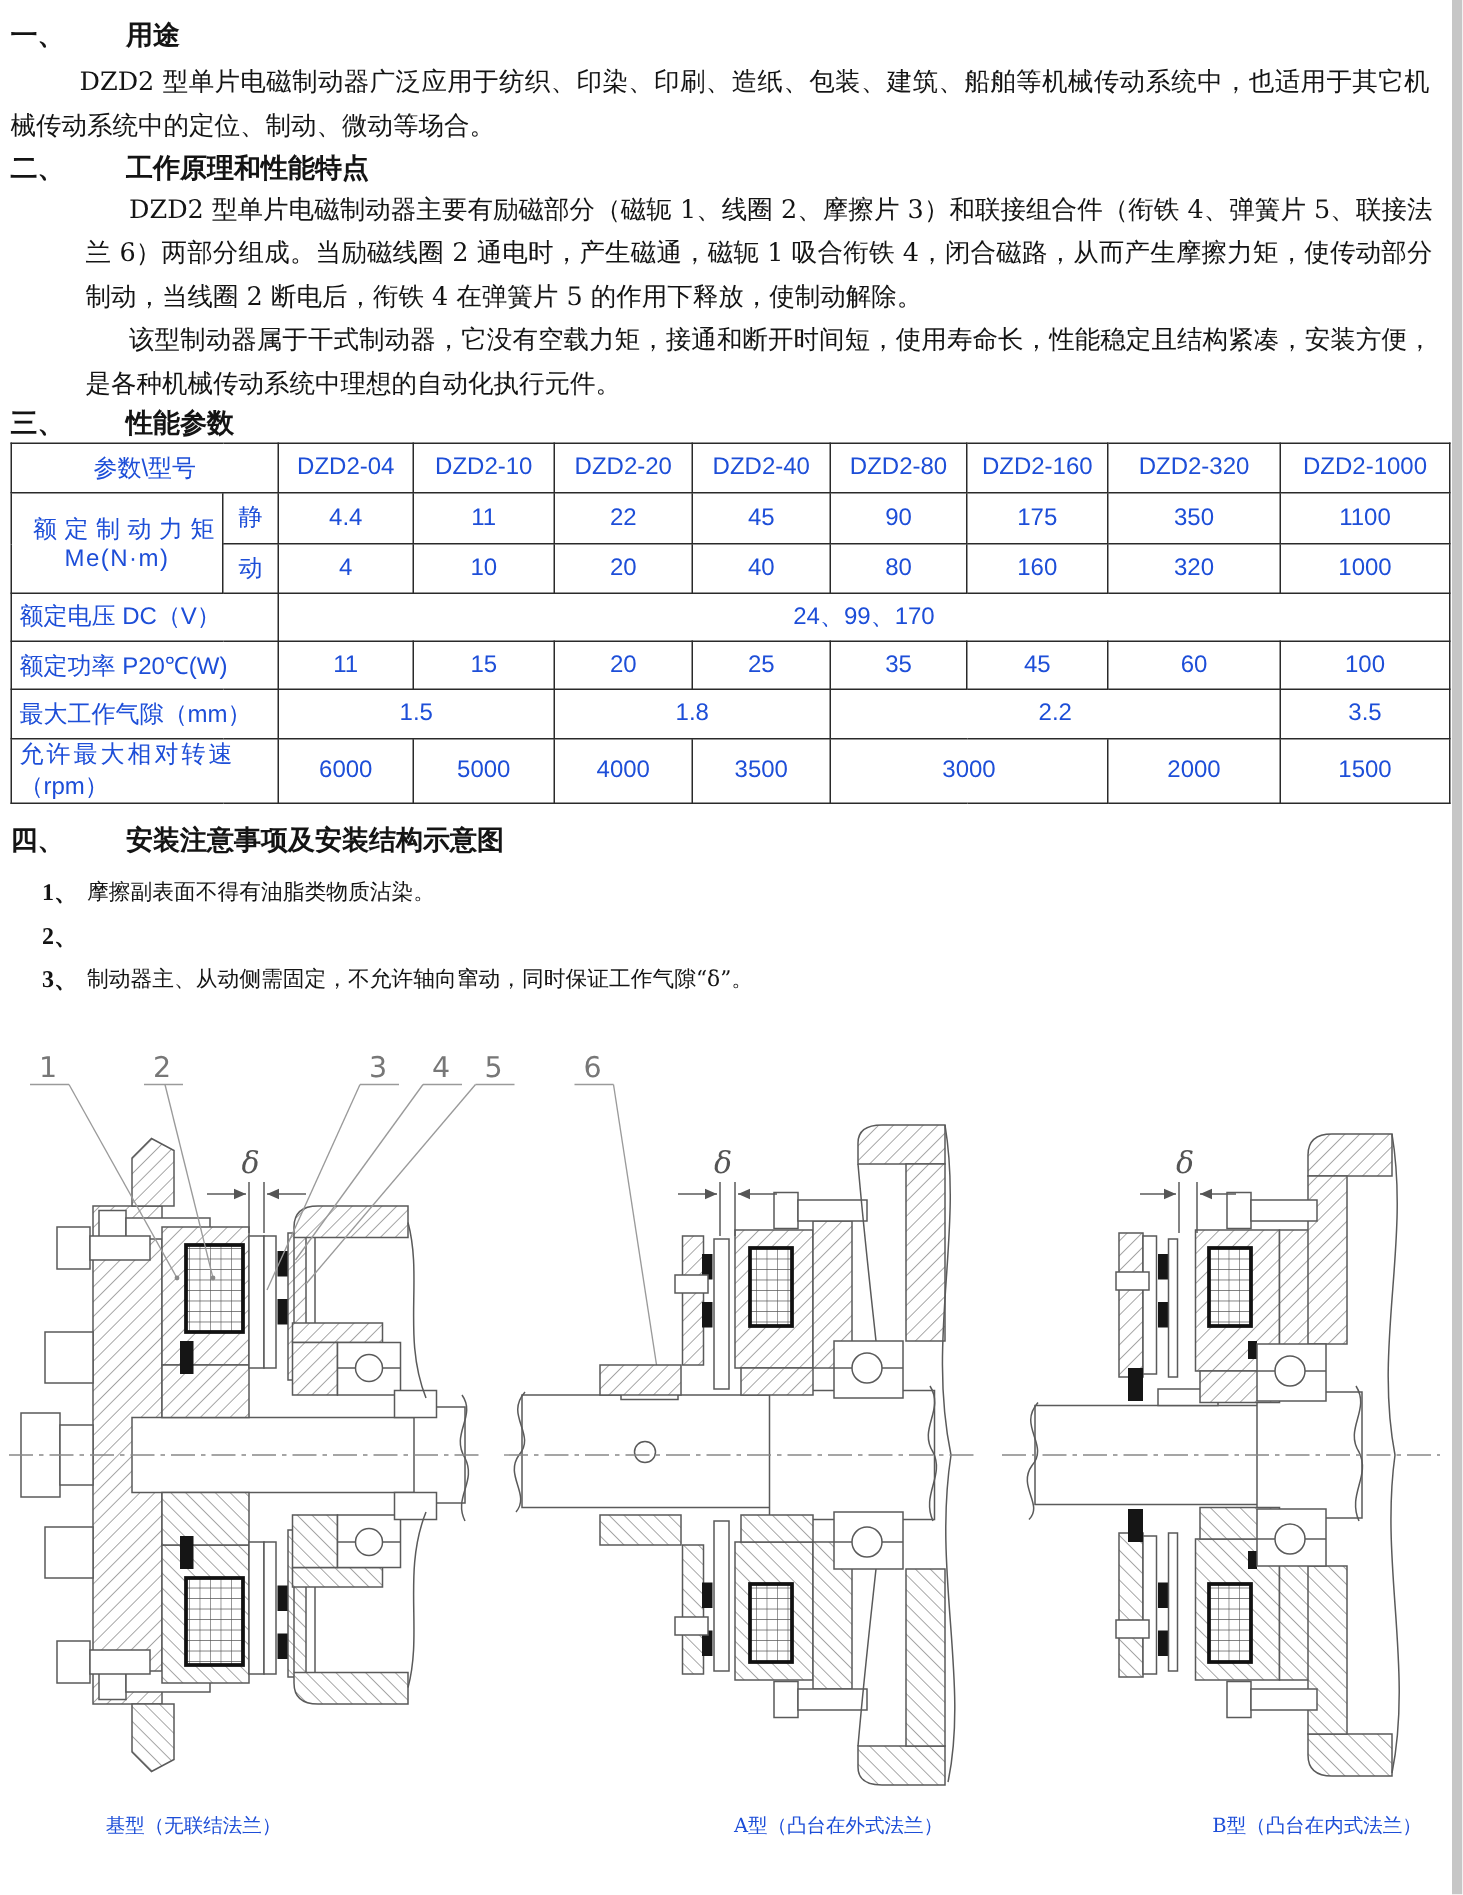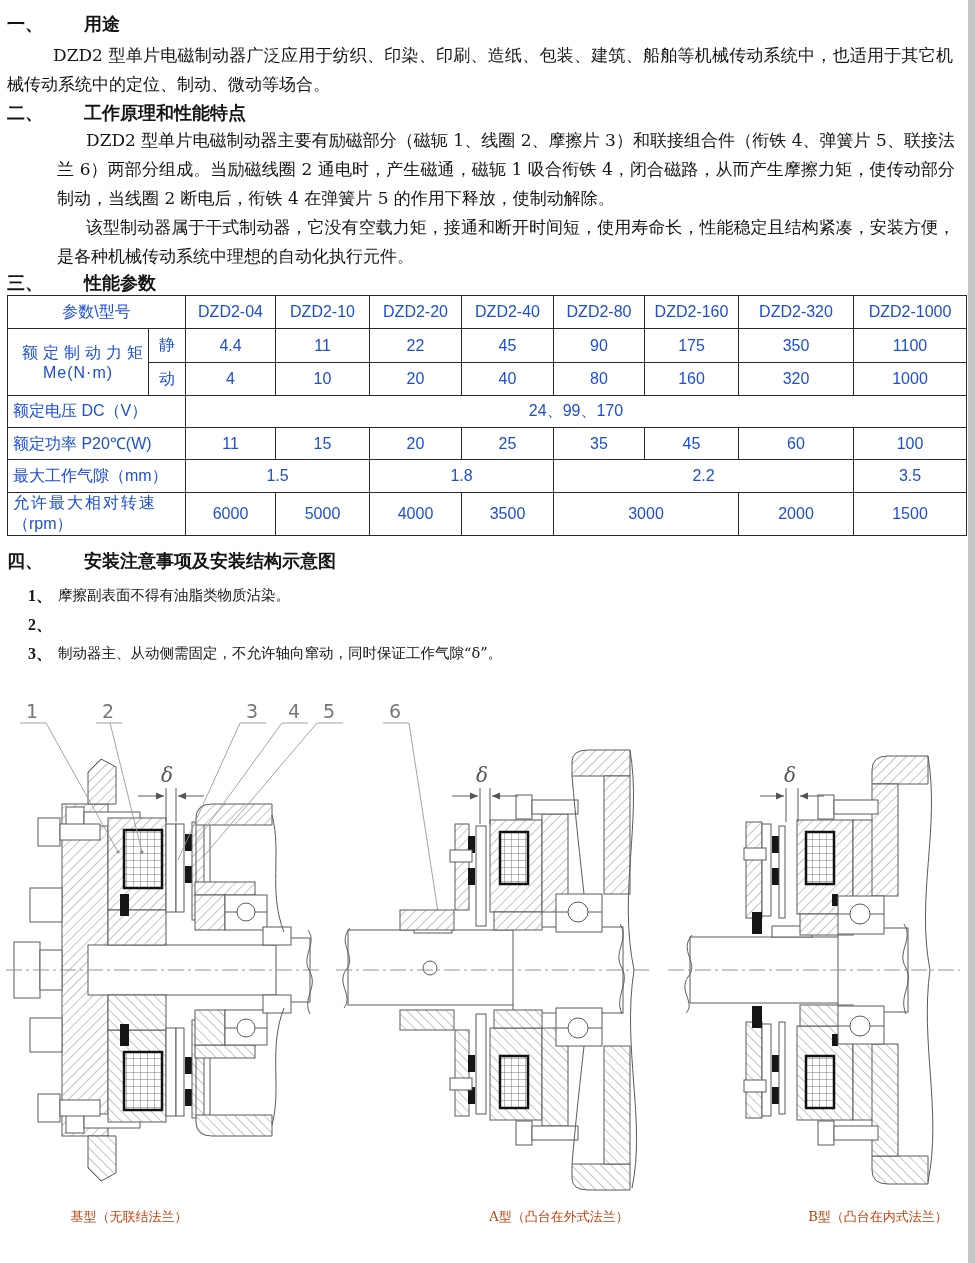--- a/index.html
+++ b/index.html
@@ -20,21 +20,21 @@
   .sp6{letter-spacing:5px;padding-left:5px;text-align:right}
   .sp2{letter-spacing:2px;padding-left:5px;text-align:left}
   .me{text-align:center;letter-spacing:1px}
   .note{position:relative;height:29px;font-size:14.5px;line-height:29px}
   .n1{margin-top:9px}
   .note .nn{position:absolute;left:28px;font-weight:bold;font-size:16px;
             font-family:"Liberation Serif",serif}
   .note .nt{position:absolute;left:58px}
   .figs{margin-top:24px;position:relative}
   .caps{position:relative;height:34px}
-  .cap{position:absolute;top:12px;font-size:13px;text-align:center;color:#c2410c}
+  .cap{position:absolute;top:12px;font-size:13px;text-align:center;color:#1d4ed8}
   svg .w{fill:#fff;stroke:#5a5a5a;stroke-width:1}
   svg .h{fill:url(#h);stroke:#5a5a5a;stroke-width:1}
   svg .b{fill:#151515;stroke:none}
   svg .ln{fill:none;stroke:#5a5a5a;stroke-width:1}
   svg .cl{fill:none;stroke:#888;stroke-width:.9;stroke-dasharray:16 4 3 4}
   svg .ldr{fill:none;stroke:#9a9a9a;stroke-width:.9}
   svg .tri{fill:#555;stroke:none}
   svg text.co{font-family:"DejaVu Sans",sans-serif;font-size:19px;fill:#777;text-anchor:middle}
   svg text.dl{font-family:"DejaVu Serif",serif;font-style:italic;font-size:20px;fill:#555;text-anchor:middle}
 </style>

